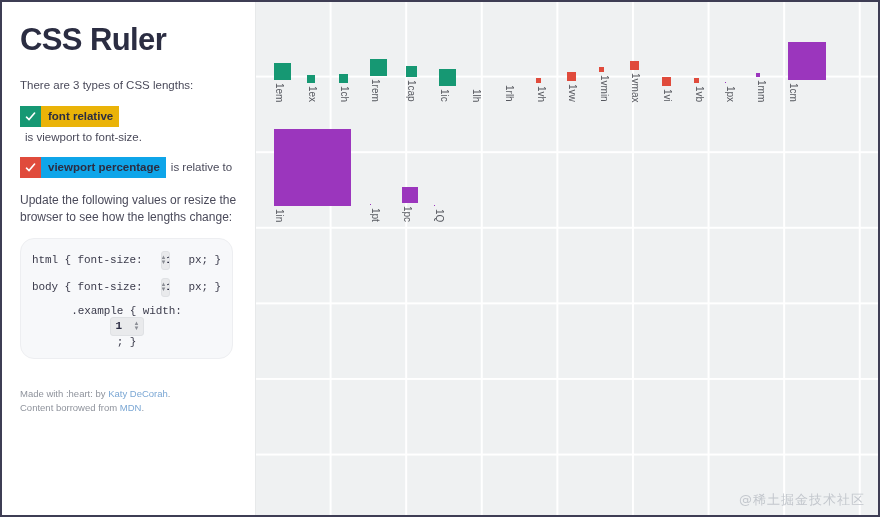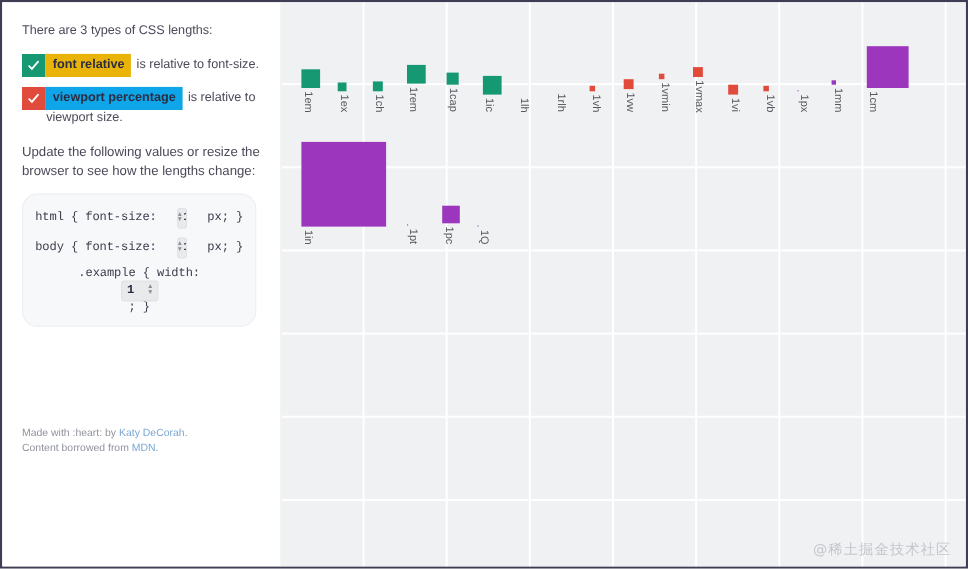--- a/index.html
+++ b/index.html
@@ -206,44 +206,44 @@
     font-family: "DejaVu Sans", sans-serif;
   }
 </style>
 </head>
 <body>
 
 <div id="app">
 
   <div id="sidebar">
 
+    <h1 id="page-title">CSS Ruler</h1>
 
     <p class="intro">There are 3 types of CSS lengths:</p>
 
     <div id="legend-list">
         <div class="legend-row">
           <span class="swatch">
             <svg width="21" height="21" viewBox="0 0 21 21" aria-hidden="true">
               <rect width="21" height="21" fill="#169873"></rect>
               <path d="M6.5 11.2 L9 13.6 L14.6 7" stroke="#ffffff" stroke-width="1.6" fill="none" stroke-linecap="round"></path>
             </svg>
           </span>
           <span class="badge" style="background:#eab308">font relative</span>
-          <span class="legend-tail">is relative to font-size.</span>
+          <span class="legend-tail">is viewport to font-size.</span>
         </div>
         <div class="legend-row">
           <span class="swatch">
             <svg width="21" height="21" viewBox="0 0 21 21" aria-hidden="true">
               <rect width="21" height="21" fill="#e04b3c"></rect>
               <path d="M6.5 11.2 L9 13.6 L14.6 7" stroke="#ffffff" stroke-width="1.6" fill="none" stroke-linecap="round"></path>
             </svg>
           </span>
           <span class="badge" style="background:#0ea5e9">viewport percentage</span>
           <span class="legend-tail">is relative to</span>
-          <span class="legend-wrap-tail">viewport size.</span>
         </div>
       </div>
 
     <p class="update-text">Update the following values or resize the browser to see how the lengths change:</p>
 
     <div id="code-card">
         <div class="code-line">
           <span class="code-txt">html { font-size:</span>
           <span class="num-input">
             <span class="val">16</span>

